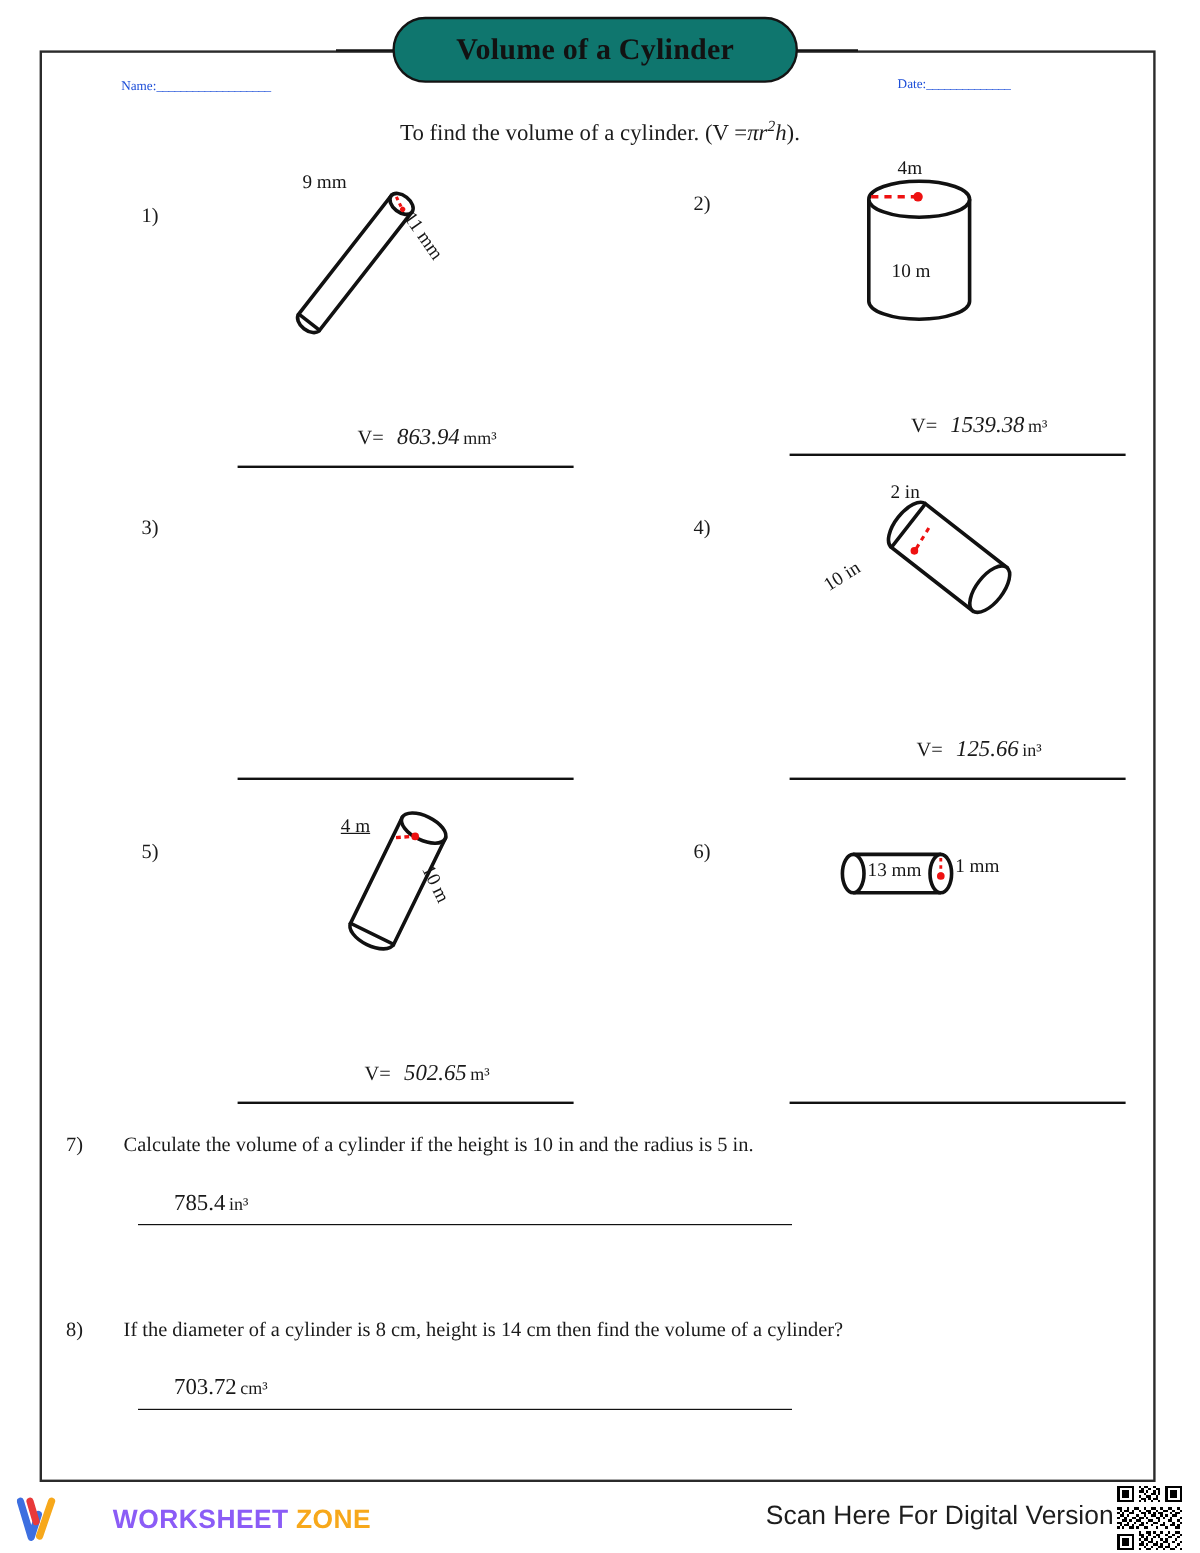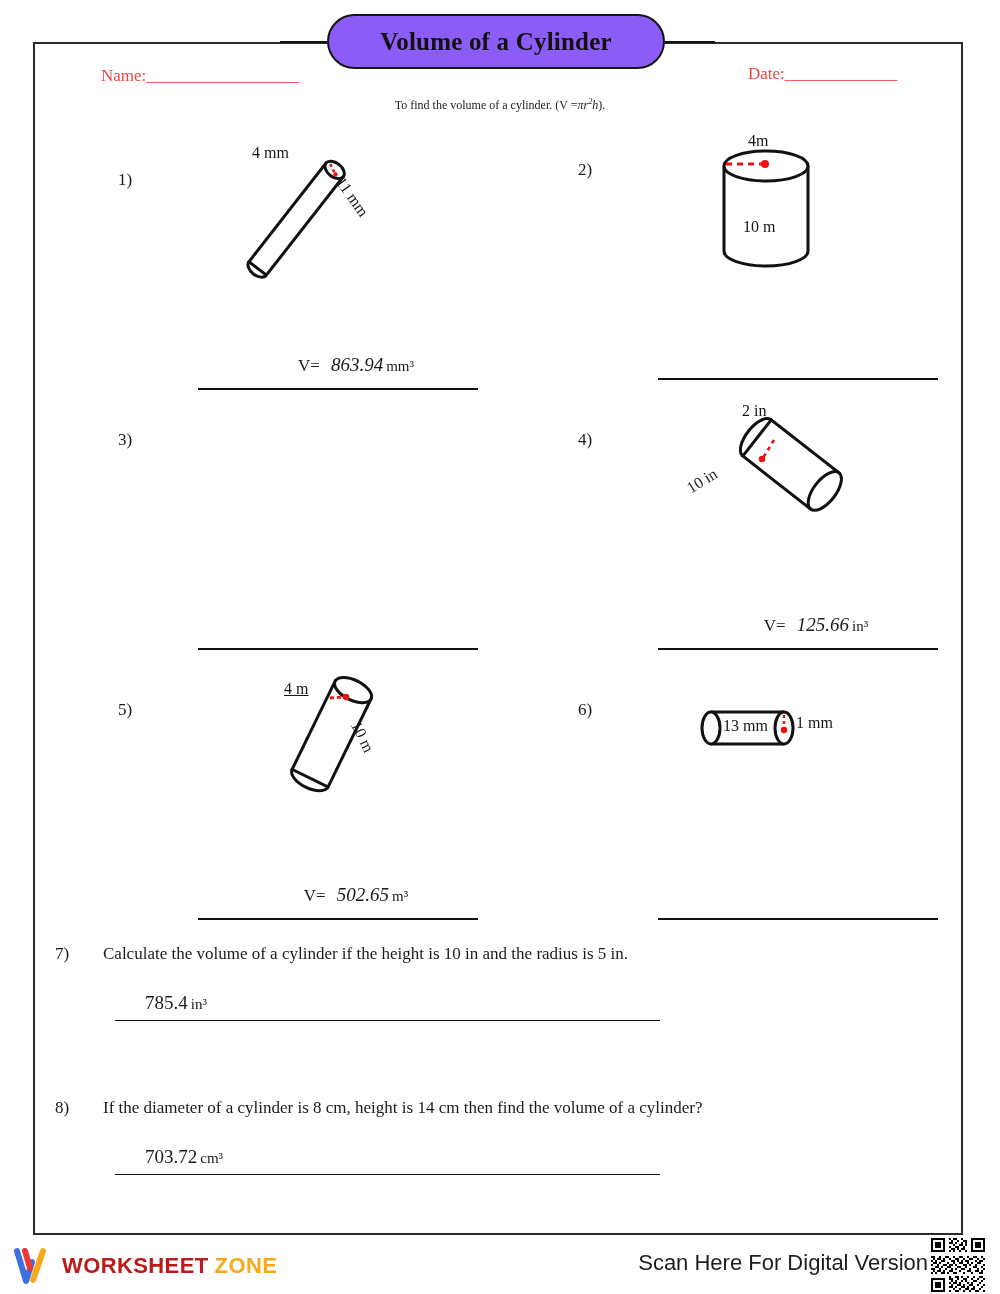--- a/index.html
+++ b/index.html
@@ -36,53 +36,53 @@
     height: 56px;
   }
   #title-box {
     position: absolute;
     left: 327px;
     top: 0;
     width: 338px;
     height: 55px;
     border: 2.5px solid #141414;
     border-radius: 28px;
-    background: #8b5cf6;
+    background: #0f766e;
     display: flex;
     align-items: center;
     justify-content: center;
     box-sizing: border-box;
     z-index: 3;
   }
   #title-text {
     font-size: 25px;
     font-weight: bold;
     letter-spacing: 0.2px;
     color: #121212;
   }
 
   
   .field-label {
     position: absolute;
-    font-size: 17px;
-    color: #ef4444;
+    font-size: 11px;
+    color: #1d4ed8;
     white-space: nowrap;
   }
   #name-field { left: 101px; top: 66px; }
   #date-field { left: 748px; top: 64px; }
   .blank-ul { letter-spacing: -0.5px; }
 
   
   #instruction {
     position: absolute;
     left: 0;
     top: 97px;
     width: 1000px;
     text-align: center;
-    font-size: 12px;
+    font-size: 19px;
     color: #1c1c1c;
   }
   .mathi { font-style: italic; font-family: "Liberation Serif", serif; }
   .sup { font-size: 0.68em; vertical-align: super; }
 
   
   .problem {
     position: absolute;
     width: 430px;
     height: 250px;
@@ -181,21 +181,21 @@
   }
   #logo-text {
     position: absolute;
     left: 62px;
     top: 13px;
     font-family: "Liberation Sans", sans-serif;
     font-size: 22px;
     font-weight: bold;
     letter-spacing: 0.4px;
   }
-  #logo-worksheet { color: #b91c1c; }
+  #logo-worksheet { color: #8b5cf6; margin-left: 32px; }
   #logo-zone { color: #f7a81b; margin-left: 6px; }
   #scan-text {
     position: absolute;
     right: 72px;
     top: 10px;
     font-family: "Liberation Sans", sans-serif;
     font-size: 22px;
     color: #1d1d1d;
     white-space: nowrap;
   }
@@ -238,40 +238,43 @@
   <div class="fig">
     <svg width="360" height="180" viewBox="0 0 360 180">
       <g transform="rotate(38 150 40)">
         <rect x="138" y="28" width="22" height="125" fill="#ffffff" stroke="#111" stroke-width="3"></rect>
         <ellipse cx="149" cy="28" rx="11" ry="7" fill="#ffffff" stroke="#111" stroke-width="3"></ellipse>
         <path d="M138 153 A 11 7 0 0 0 160 153" fill="none" stroke="#111" stroke-width="3"></path>
         <line x1="142" y1="26" x2="152" y2="31" stroke="#ee1111" stroke-width="2.6" stroke-dasharray="3 3"></line>
         <circle cx="152.5" cy="31" r="2.2" fill="#ee1111"></circle>
       </g>
     </svg>
-    <div class="dim" style="left:74px; top:4px;">4 mm</div>
+    <div class="dim" style="left:74px; top:4px;">9 mm</div>
     <div class="dim dim-rot" style="left:152px; top:48px; transform:rotate(55deg);">11 mm</div>
   </div>
   <div class="ans-row">
     <span class="ans-v">V=</span><span class="ans-val">863.94</span><span class="ans-unit">mm³</span>
   </div>
   <div class="ans-line"></div>
 </div>
 
 <div class="problem" style="left:578px; top:130px;">
   <div class="p-num">2)</div>
   <div class="fig">
     <svg width="360" height="180" viewBox="0 0 360 180">
       <path d="M86 36 L86 121 A 42 15 0 0 0 170 121 L170 36" fill="#ffffff" stroke="#111" stroke-width="3"></path>
       <ellipse cx="128" cy="36" rx="42" ry="15" fill="#ffffff" stroke="#111" stroke-width="3"></ellipse>
       <line x1="88" y1="34" x2="125" y2="34" stroke="#ee1111" stroke-width="3" stroke-dasharray="6 5"></line>
       <circle cx="127" cy="34" r="4" fill="#ee1111"></circle>
     </svg>
     <div class="dim" style="left:110px; top:2px;">4m</div>
     <div class="dim" style="left:105px; top:88px;">10 m</div>
+  </div>
+  <div class="ans-row">
+    <span class="ans-v">V=</span><span class="ans-val">1539.38</span><span class="ans-unit">m³</span>
   </div>
   <div class="ans-line"></div>
 </div>
 
 <div class="problem" style="left:118px; top:400px;">
   <div class="p-num">3)</div>
   <div class="ans-line"></div>
 </div>
 
 <div class="problem" style="left:578px; top:400px;">

